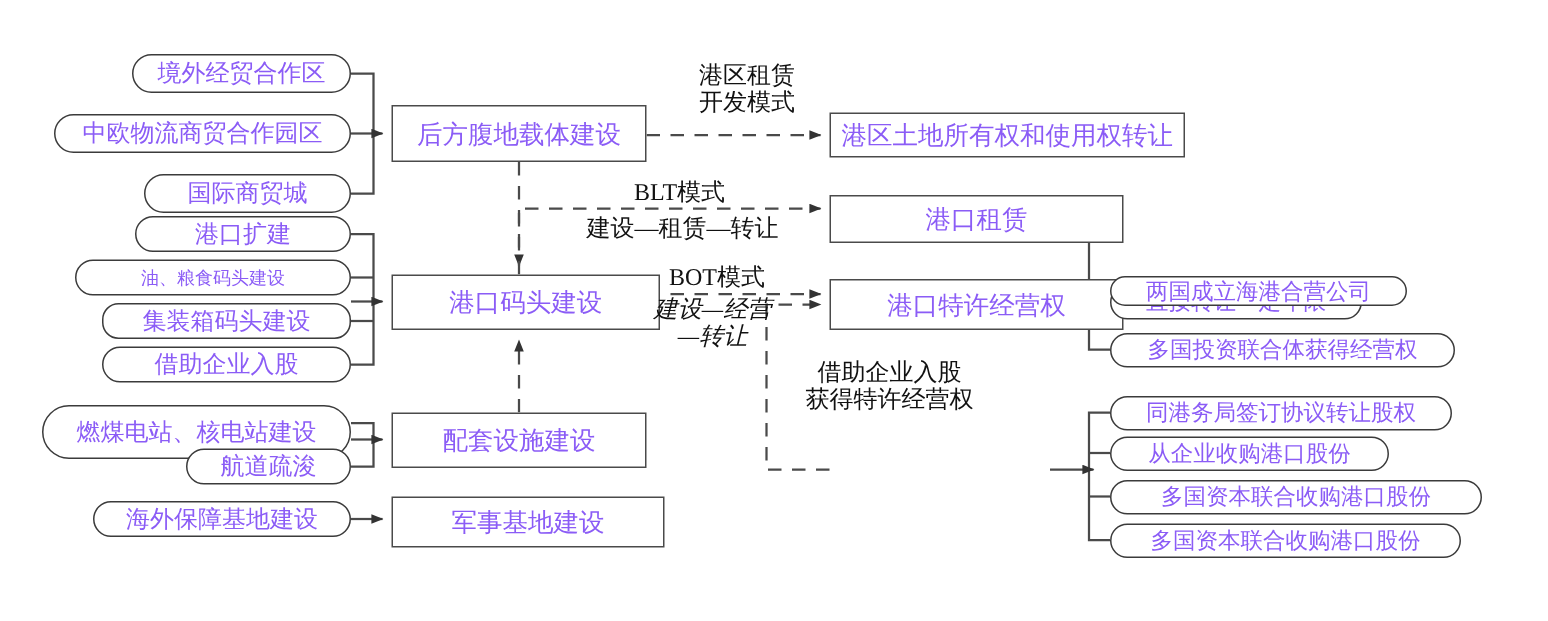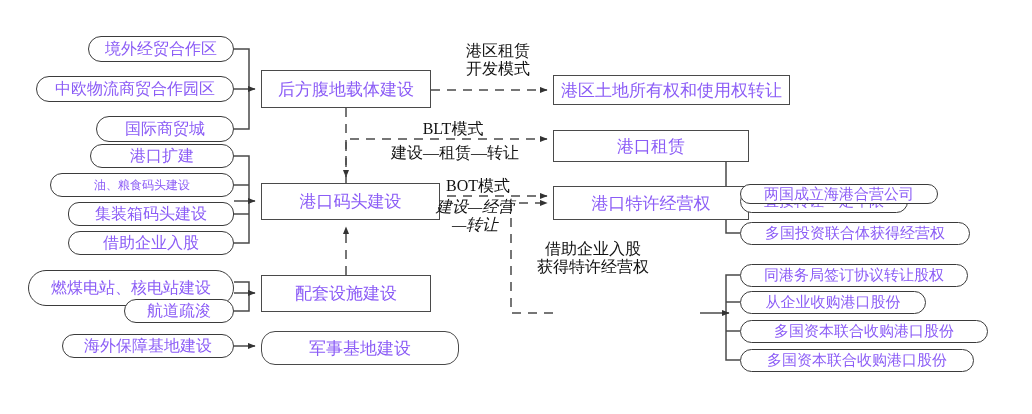--- a/index.html
+++ b/index.html
@@ -73,21 +73,21 @@
   <div class="node pill" id="n-l5" style="left: 50px; top: 173px; width: 184px; height: 24px; font-size: 12px;">油、粮食码头建设</div>
   <div class="node pill" id="n-l6" style="left: 68px; top: 202px; width: 166px; height: 24px; font-size: 16px; border-radius: 11px;">集装箱码头建设</div>
   <div class="node pill" id="n-l7" style="left: 68px; top: 231px; width: 166px; height: 24px; font-size: 16px;">借助企业入股</div>
   <div class="node pill" id="n-l8" style="left: 28px; top: 270px; width: 206px; height: 36px; font-size: 16px;">燃煤电站、核电站建设</div>
   <div class="node pill" id="n-l9" style="left: 124px; top: 299px; width: 110px; height: 24px; font-size: 16px;">航道疏浚</div>
   <div class="node pill" id="n-l10" style="left: 62px; top: 334px; width: 172px; height: 24px; font-size: 16px;">海外保障基地建设</div>
 
   <div class="node rect" id="n-m1" style="left: 261px; top: 70px; width: 170px; height: 38px; font-size: 17px; text-align: center;">后方腹地载体建设</div>
   <div class="node rect" id="n-m2" style="left: 261px; top: 183px; width: 179px; height: 37px; font-size: 17px;">港口码头建设</div>
   <div class="node rect" id="n-m3" style="left: 261px; top: 275px; width: 170px; height: 37px; font-size: 17px;">配套设施建设</div>
-  <div class="node rect" id="n-m4" style="left: 261px; top: 331px; width: 198px; height: 34px; font-size: 17px; border-radius: 14px;">军事基地建设</div>
+  <div class="node rect" id="n-m4" style="left: 261px; top: 331px; width: 182px; height: 34px; font-size: 17px;">军事基地建设</div>
 
   <div class="node rect" id="n-r1" style="left: 553px; top: 75px; width: 237px; height: 30px; font-size: 17px;">港区土地所有权和使用权转让</div>
   <div class="node rect" id="n-r2" style="left: 553px; top: 130px; width: 196px; height: 32px; font-size: 17px;">港口租赁</div>
   <div class="node rect" id="n-r3" style="left: 553px; top: 186px; width: 196px; height: 34px; font-size: 17px;">港口特许经营权</div>
 
   <div class="node pill" id="n-f1" style="left: 740px; top: 146px; width: 168px; height: 23px; font-size: 15px; margin-top: 44px;">直接转让一定年限</div>
   <div class="node pill" id="n-f2" style="left: 740px; top: 184px; width: 198px; height: 20px; font-size: 15px;">两国成立海港合营公司</div>
   <div class="node pill" id="n-f3" style="left: 740px; top: 222px; width: 230px; height: 23px; font-size: 15px;">多国投资联合体获得经营权</div>
   <div class="node pill" id="n-f4" style="left: 740px; top: 264px; width: 228px; height: 23px; font-size: 15px;">同港务局签订协议转让股权</div>
   <div class="node pill" id="n-f5" style="left: 740px; top: 291px; width: 186px; height: 23px; font-size: 15px;">从企业收购港口股份</div>

